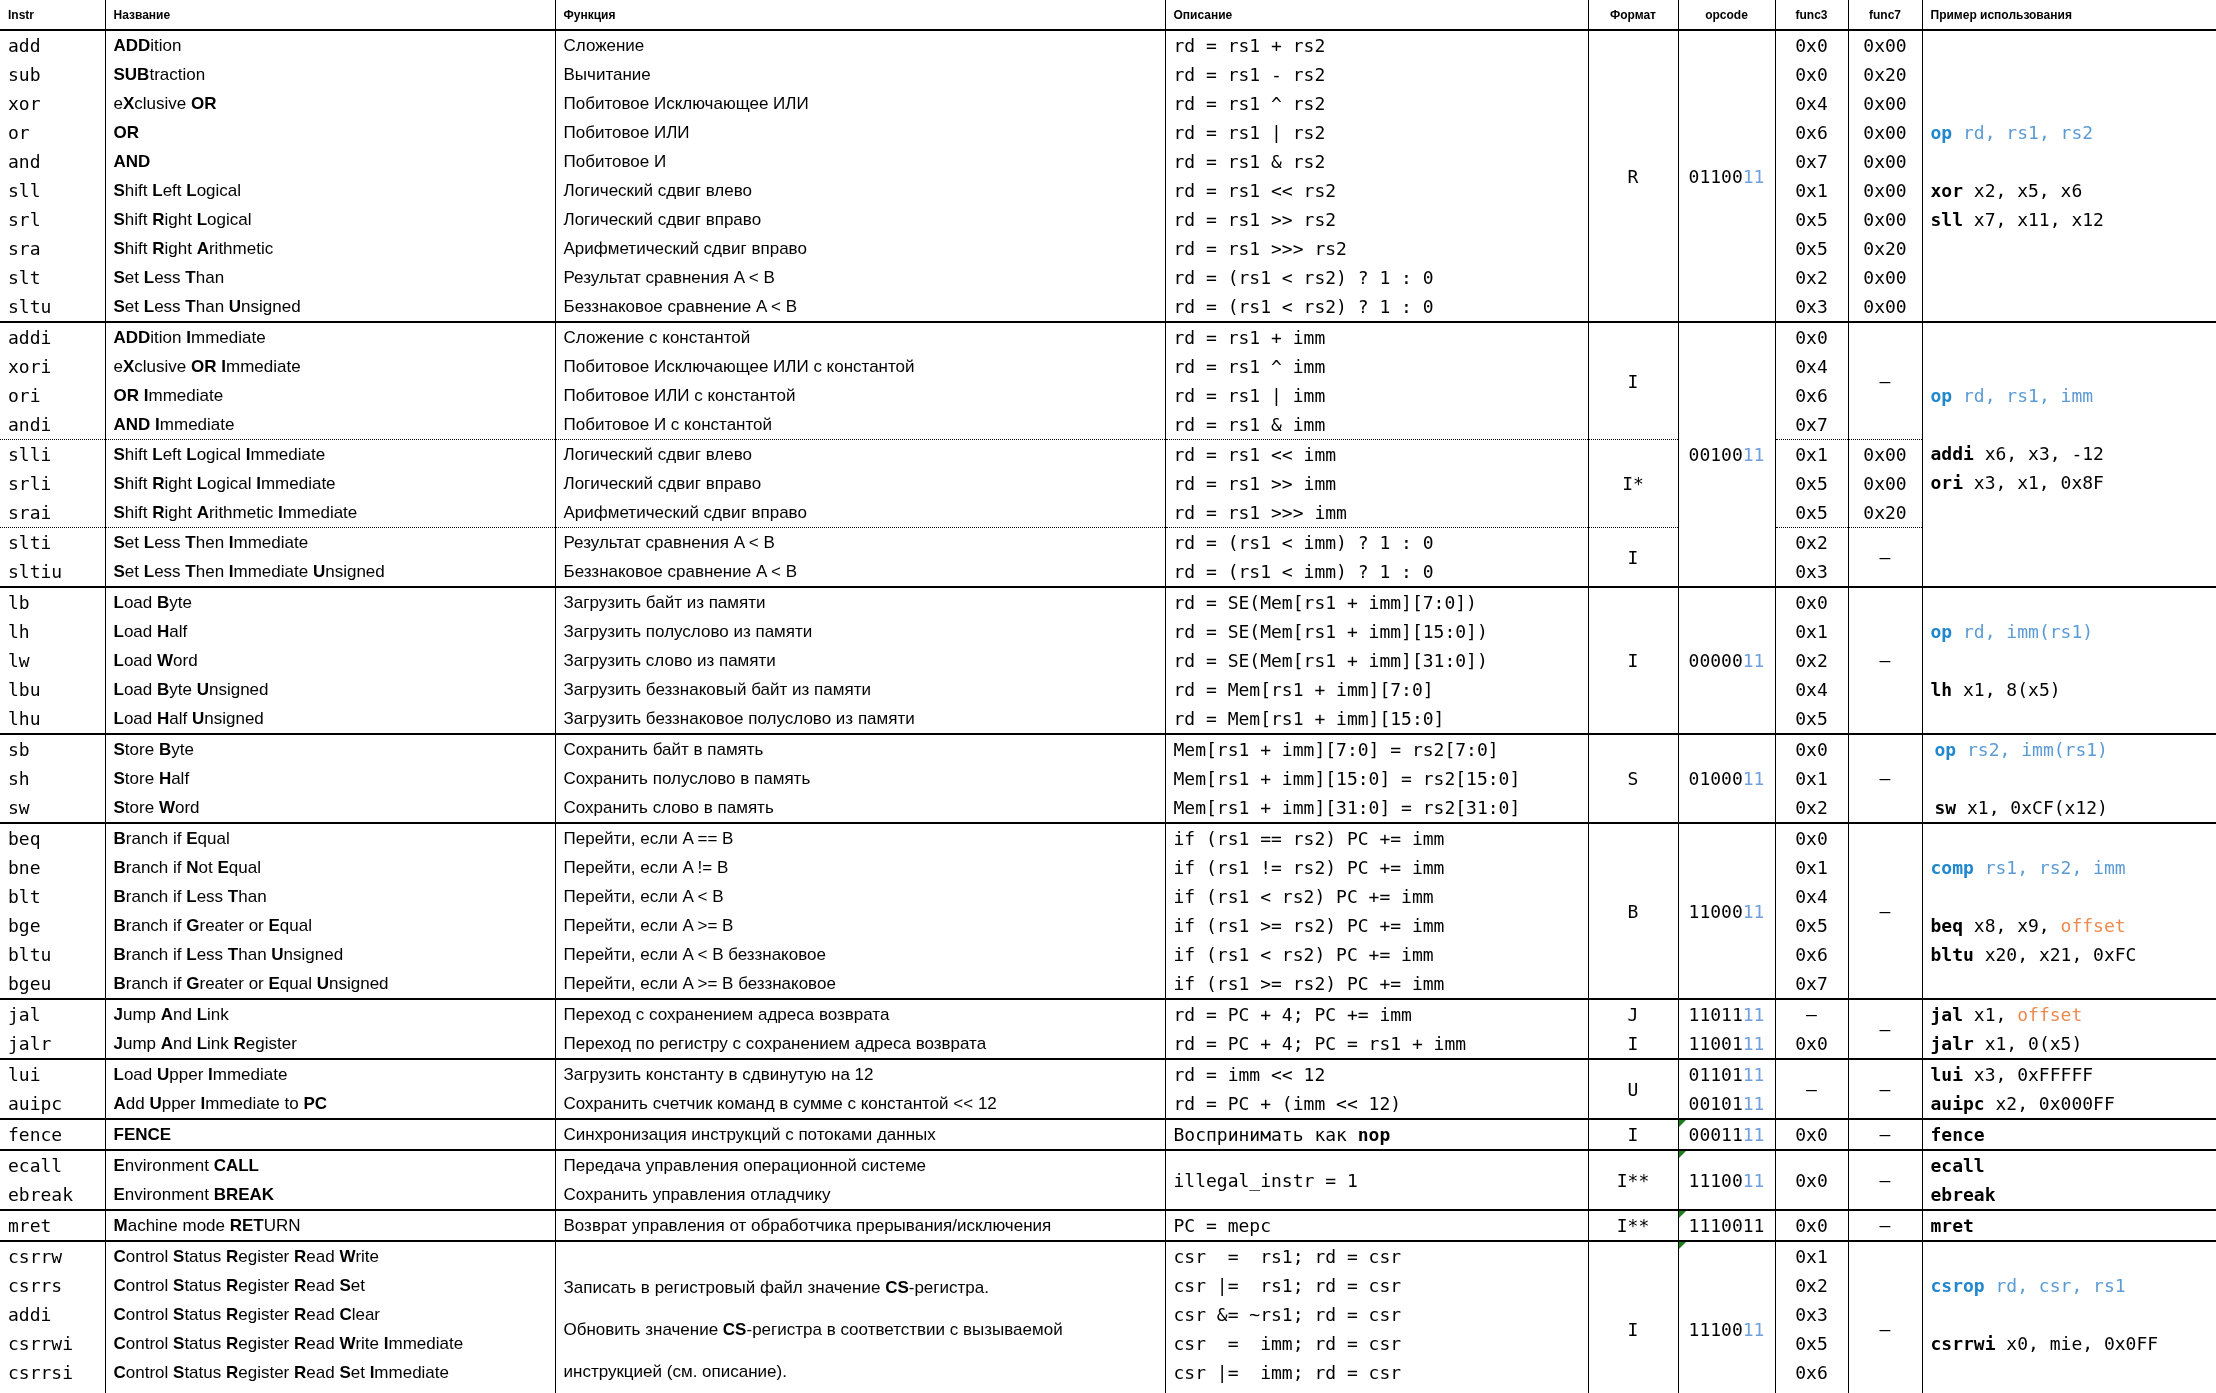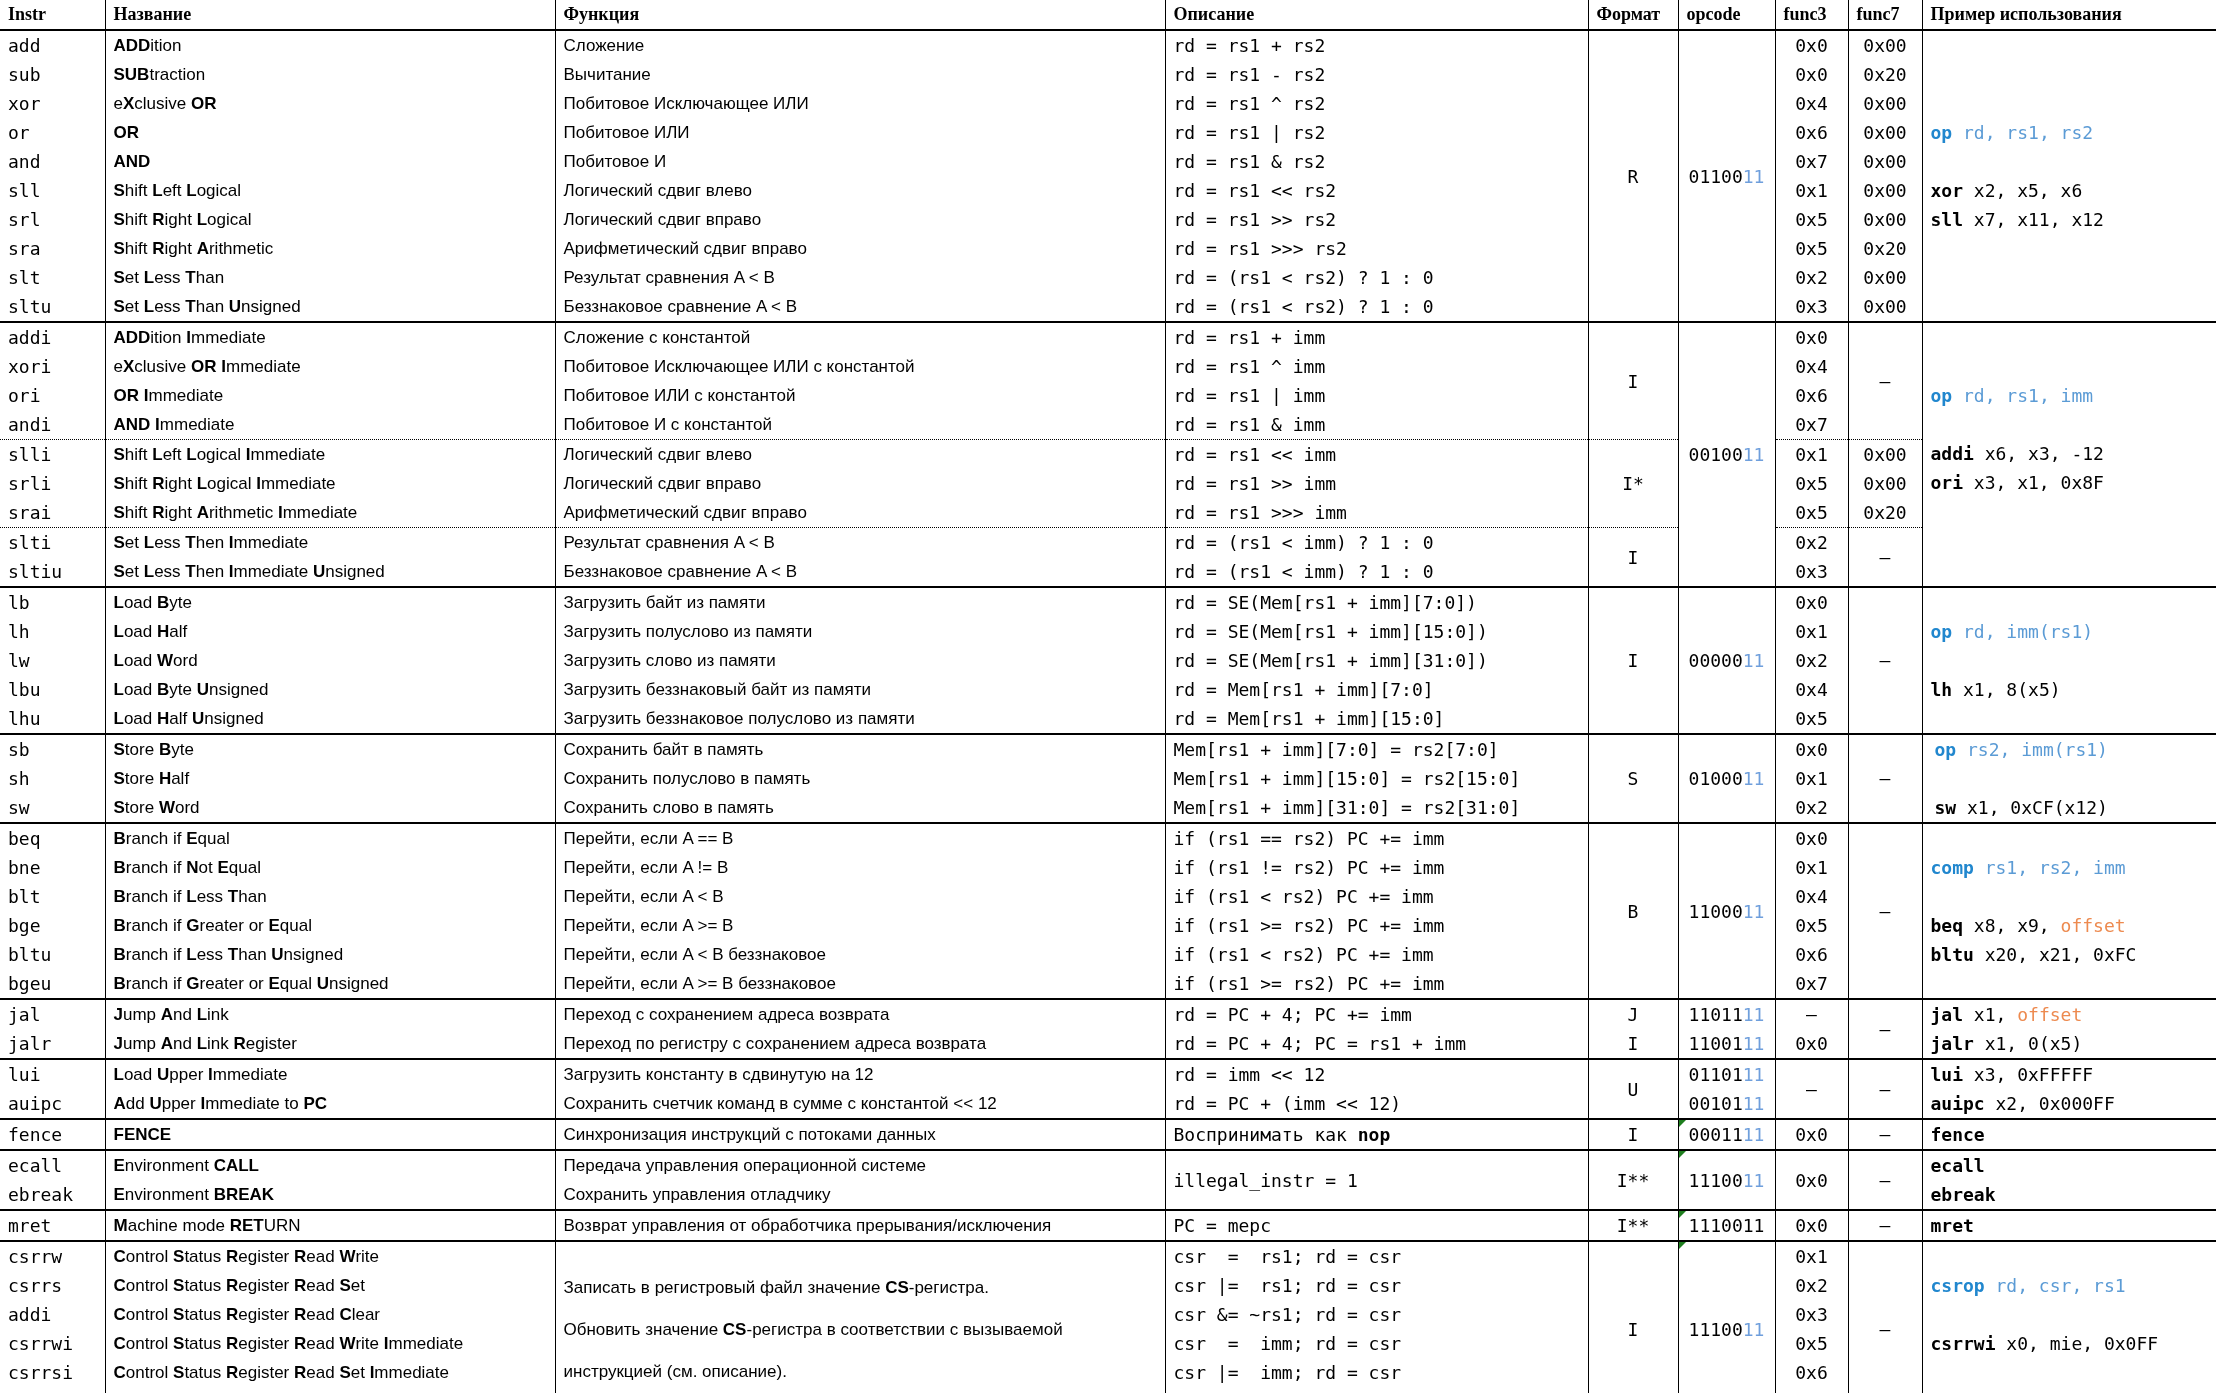--- a/index.html
+++ b/index.html
@@ -3,22 +3,22 @@
 <meta charset="utf-8">
 <style>
   html,body{margin:0;padding:0;background:#fff}
   #wrap{width:2216px}
   table{border-collapse:collapse;table-layout:fixed;width:2216px;background:#fff}
   td,th{padding:0 8px;height:29px;vertical-align:middle;overflow:hidden;
         border-left:1.6px solid #000;border-top:0;border-bottom:0}
   td:first-child,th:first-child{border-left:0}
   tr.sec td{border-top:2.2px solid #000}
   thead th{border-bottom:2.2px solid #000;text-align:left;
-        font-family:Liberation Serif, serif;font-size:18px;font-weight:bold}
-  thead th.ctr{text-align:left}
+        font-family:Liberation Sans, sans-serif;font-size:12px;font-weight:bold}
+  thead th.ctr{text-align:center}
   tr.last td{border-bottom:2.2px solid #000}
   .mono{font-family:"DejaVu Sans Mono",monospace;font-size:18px;white-space:pre}
   .sans{font-family:"Liberation Sans",sans-serif;font-size:17px;white-space:nowrap}
   .ctr{text-align:center}
   .dt{border-top:1.6px dotted #000 !important}
   .fw{font-weight:bold}
   .c-bb{color:#2187CE;font-weight:bold}
   .c-lb{color:#5B9BD5}
   .c-o{color:#ED8A4F}
   .c-ob{color:#6F9FDC}

